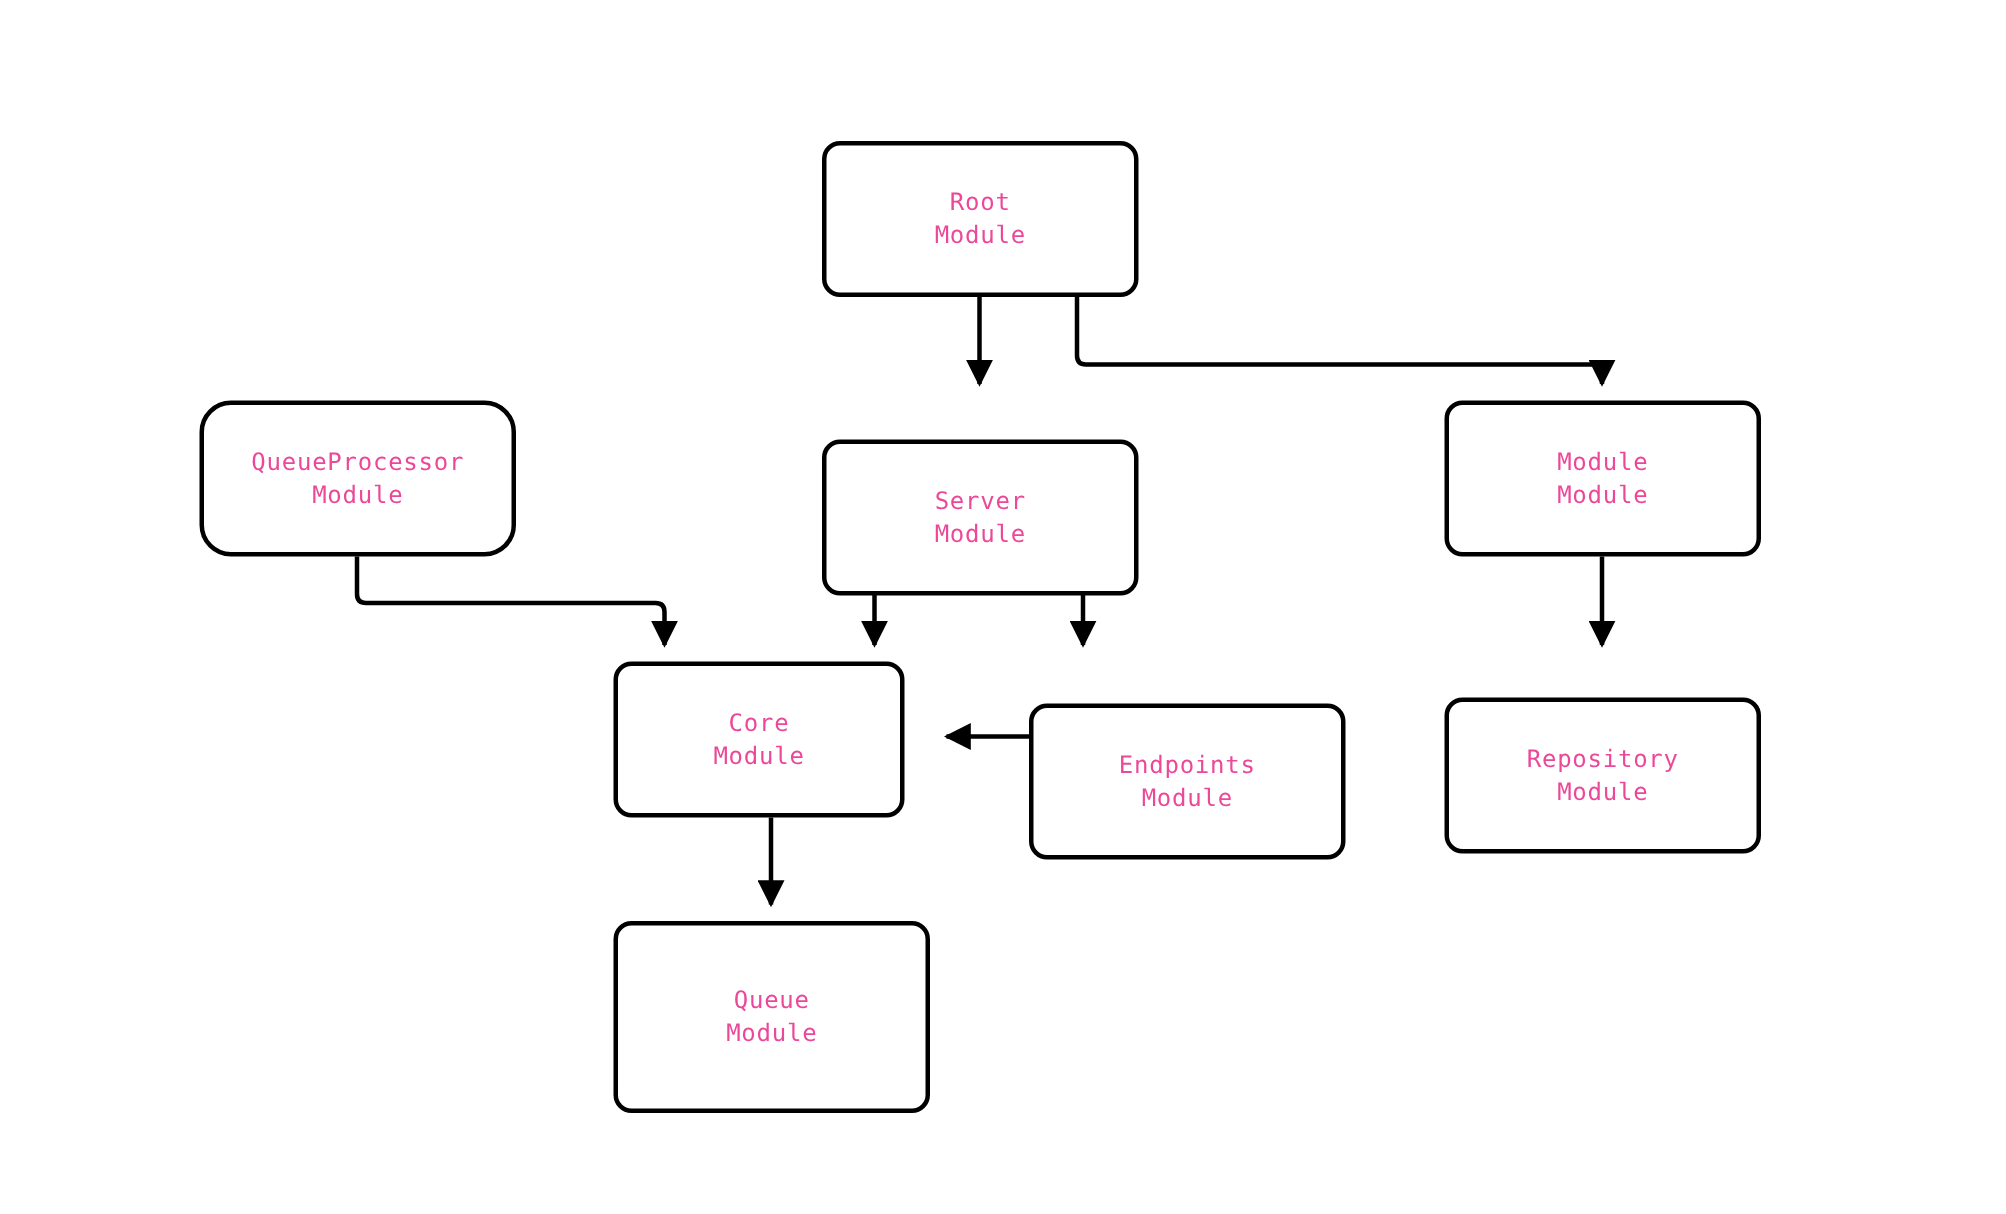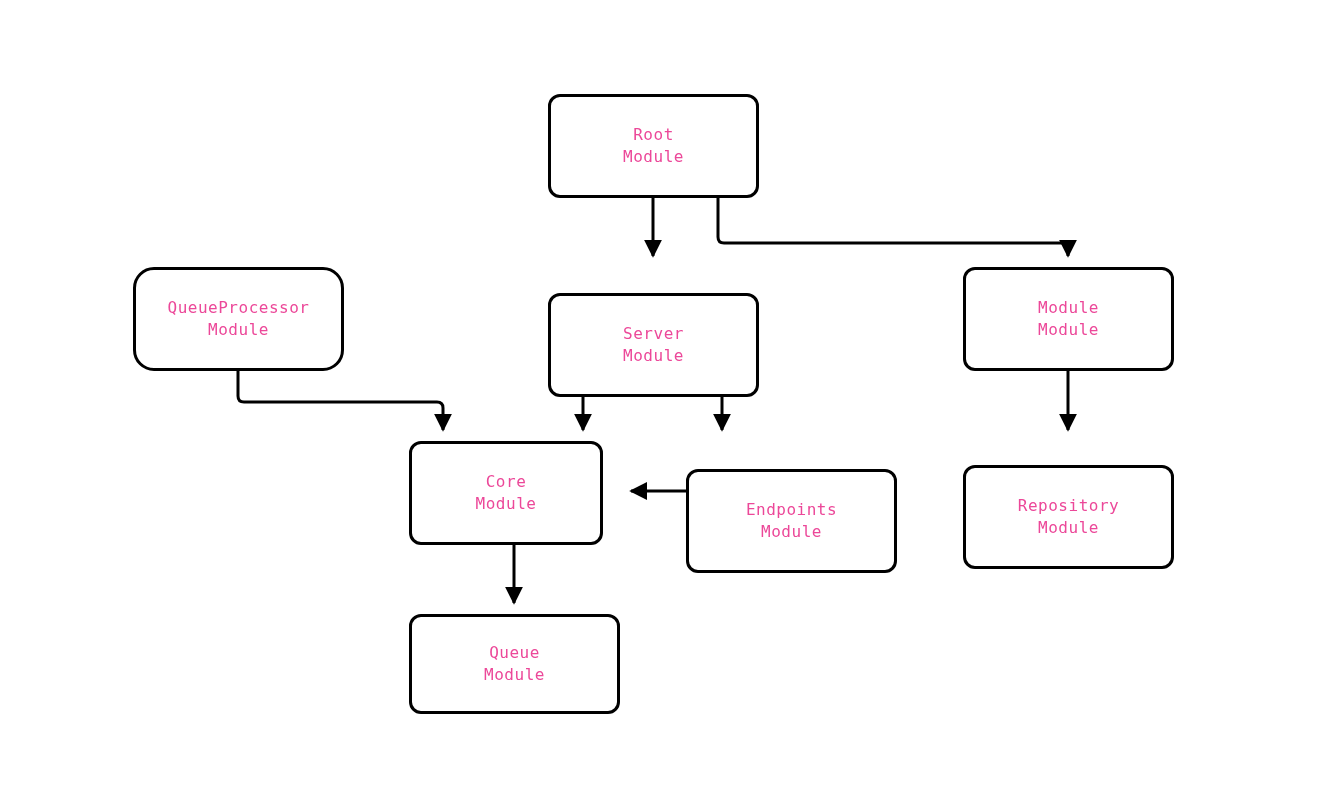--- a/index.html
+++ b/index.html
@@ -117,18 +117,18 @@
   <div class="node" style="left:686px; top:441px; width:211px; height:104px;margin-top:28px;">
     <span class="line1">Endpoints</span>
     <span class="line2">Module</span>
   </div>
 
   <div class="node" style="left:963px; top:441px; width:211px; height:104px;margin-top:24px;">
     <span class="line1">Repository</span>
     <span class="line2">Module</span>
   </div>
 
-  <div class="node" style="left:409px; top:614px; width:211px; height:100px;">
+  <div class="node" style="left:409px; top:614px; width:211px; height:128px;">
     <span class="line1">Queue</span>
     <span class="line2">Module</span>
   </div>
 
 </div>
 
 </body></html>

